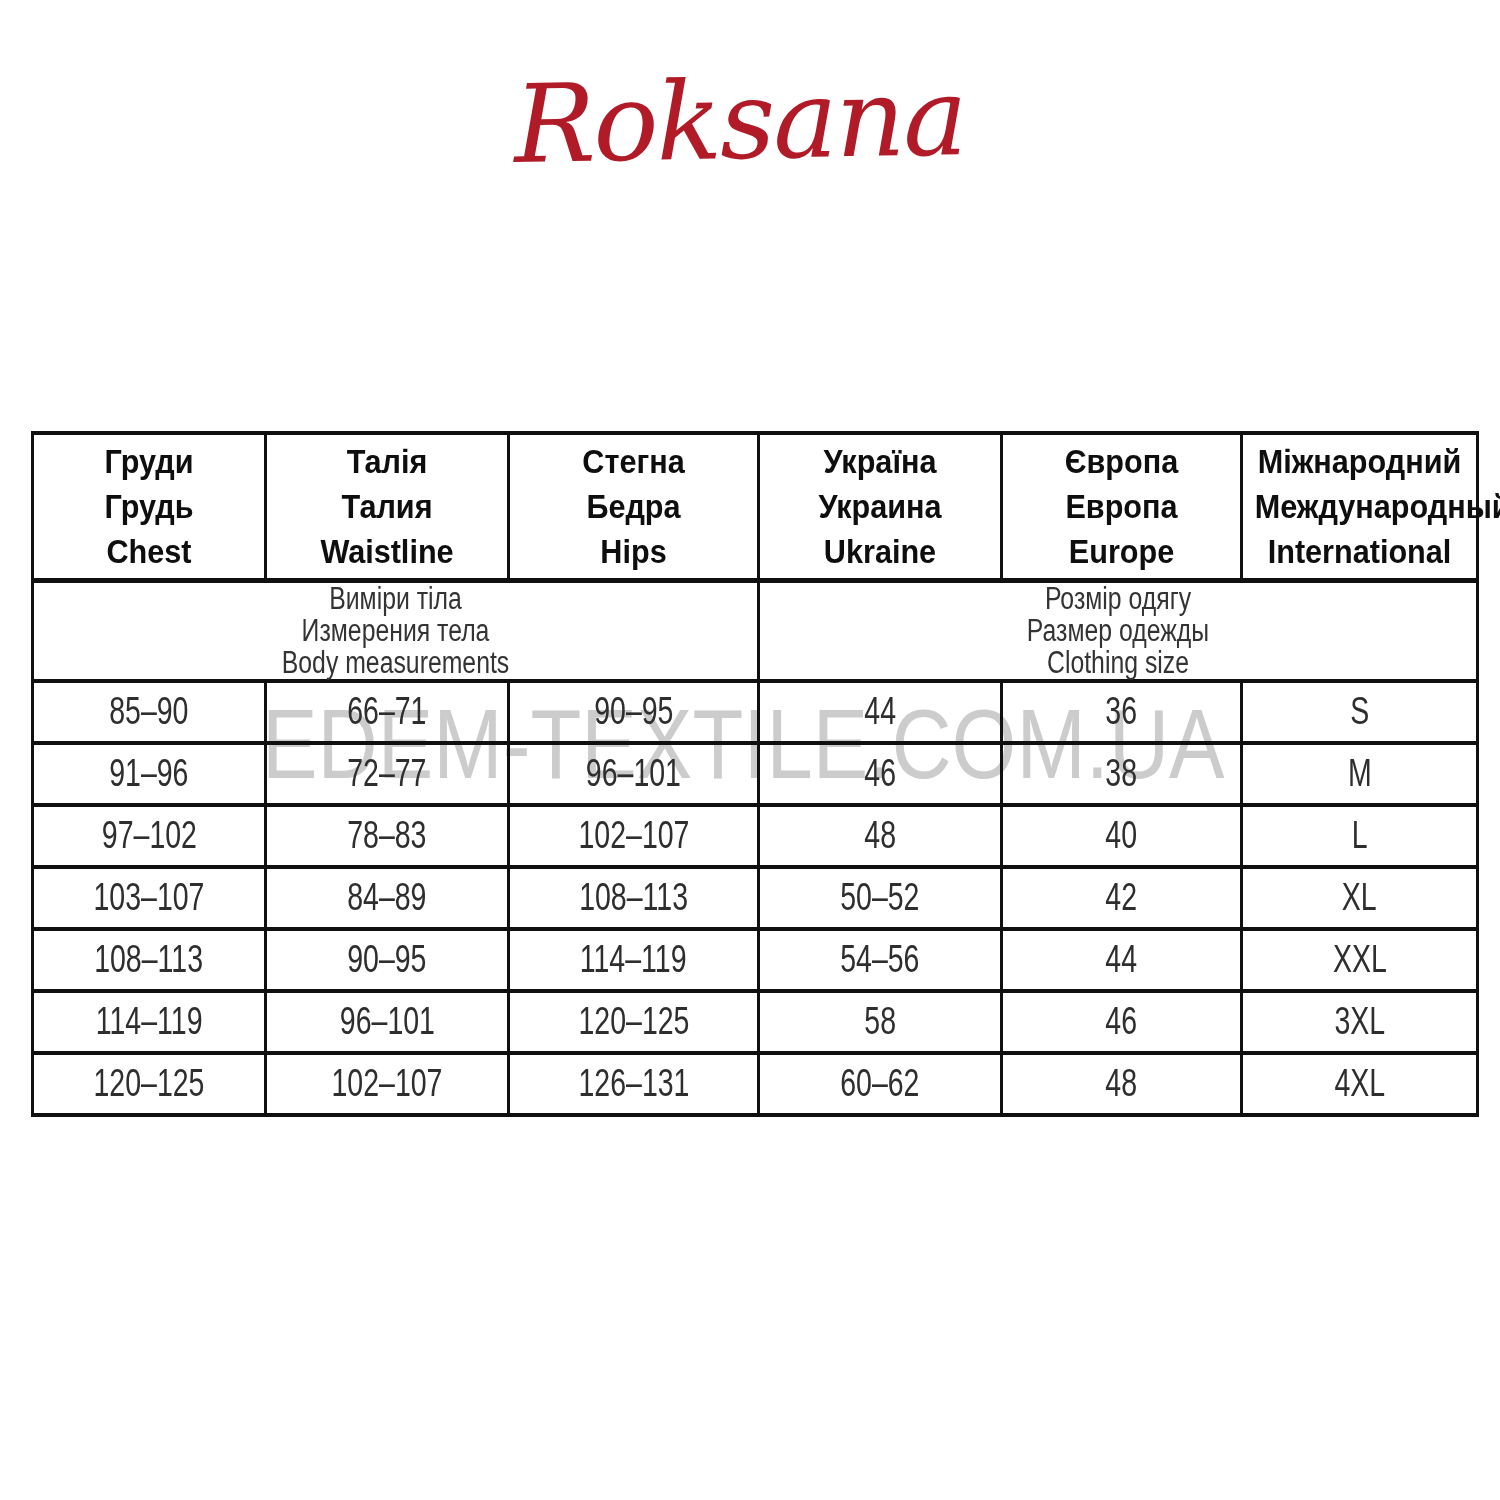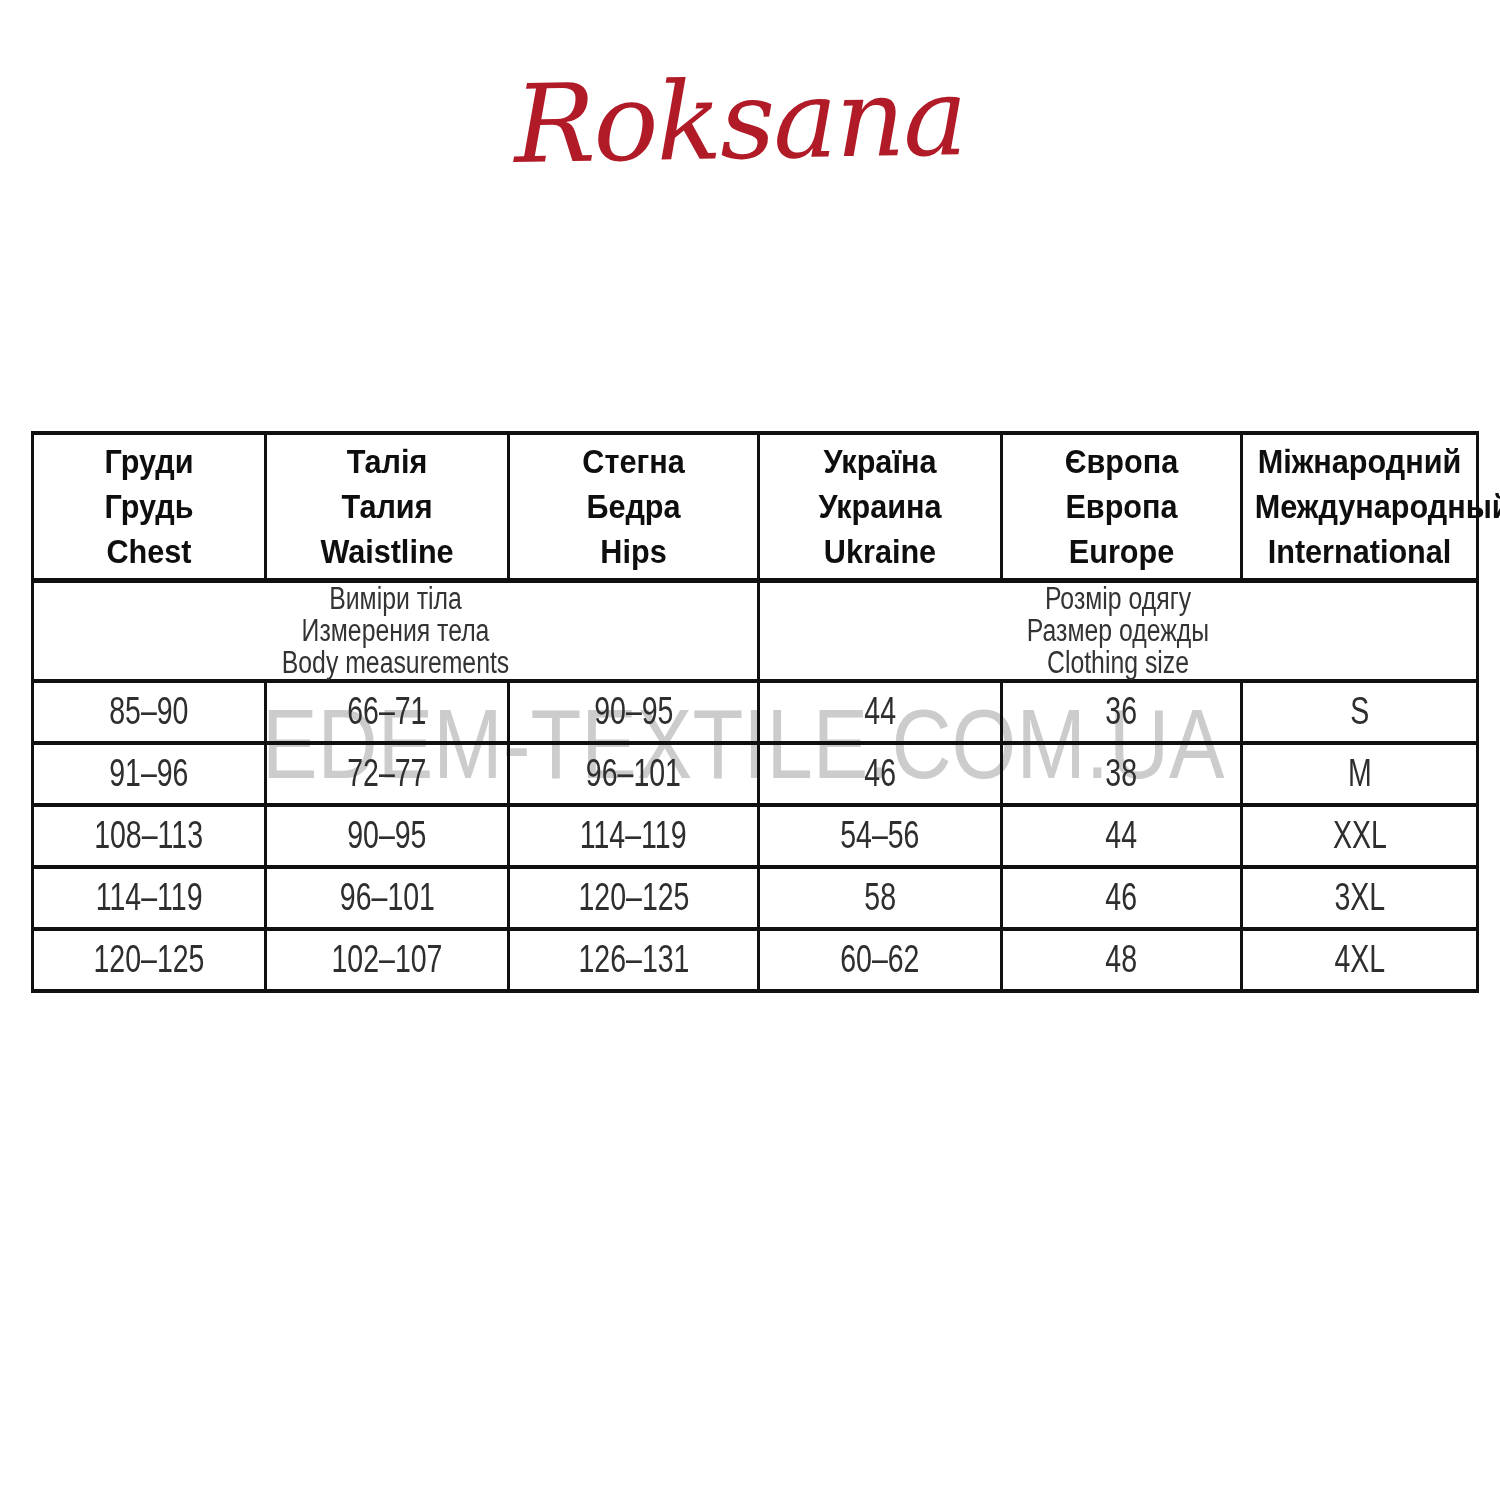--- a/index.html
+++ b/index.html
@@ -138,20 +138,36 @@
           </tr>
           <tr>
             <td><span class="cnum">91–96</span></td>
             <td><span class="cnum">72–77</span></td>
             <td><span class="cnum">96–101</span></td>
             <td><span class="cnum">46</span></td>
             <td><span class="cnum">38</span></td>
             <td><span class="cnum">M</span></td>
           </tr>
           <tr>
+            <td><span class="cnum">97–102</span></td>
+            <td><span class="cnum">78–83</span></td>
+            <td><span class="cnum">102–107</span></td>
+            <td><span class="cnum">48</span></td>
+            <td><span class="cnum">40</span></td>
+            <td><span class="cnum">L</span></td>
+          </tr>
+          <tr>
+            <td><span class="cnum">103–107</span></td>
+            <td><span class="cnum">84–89</span></td>
+            <td><span class="cnum">108–113</span></td>
+            <td><span class="cnum">50–52</span></td>
+            <td><span class="cnum">42</span></td>
+            <td><span class="cnum">XL</span></td>
+          </tr>
+          <tr>
             <td><span class="cnum">108–113</span></td>
             <td><span class="cnum">90–95</span></td>
             <td><span class="cnum">114–119</span></td>
             <td><span class="cnum">54–56</span></td>
             <td><span class="cnum">44</span></td>
             <td><span class="cnum">XXL</span></td>
           </tr>
           <tr>
             <td><span class="cnum">114–119</span></td>
             <td><span class="cnum">96–101</span></td>

